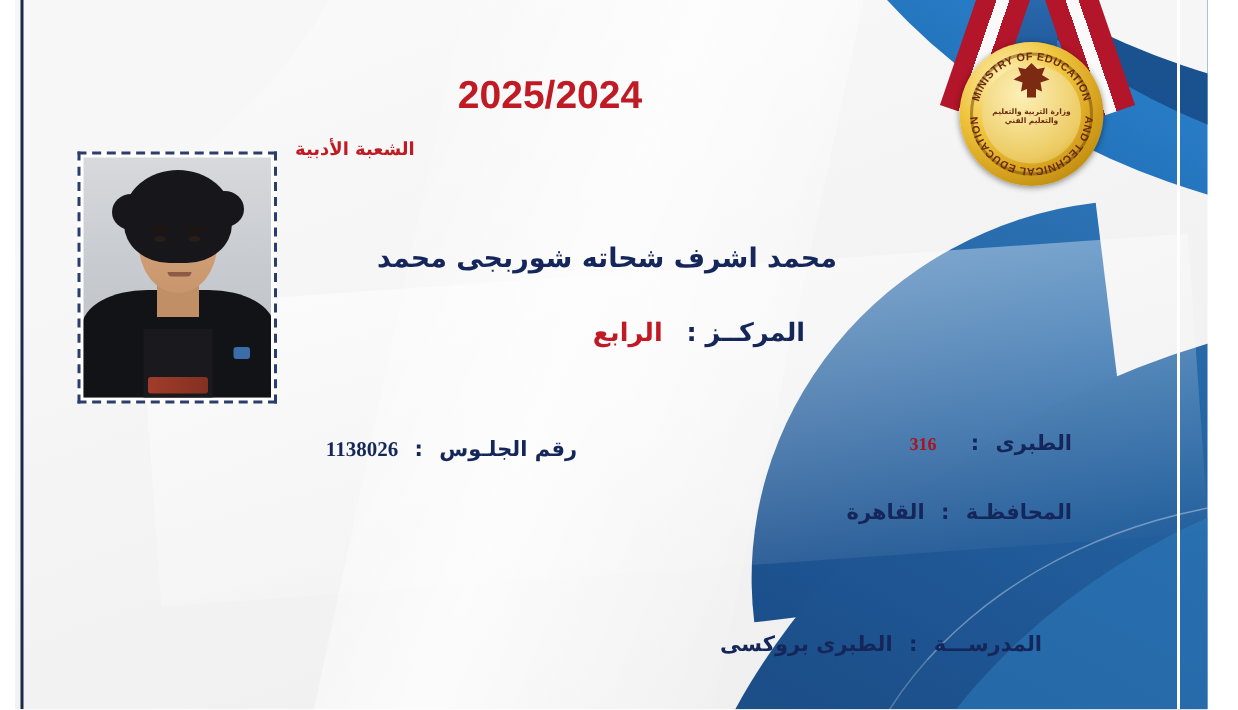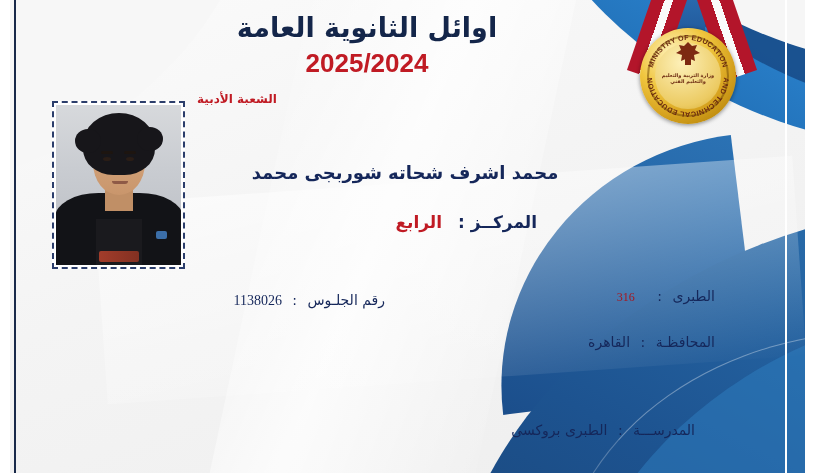--- a/index.html
+++ b/index.html
@@ -393,21 +393,21 @@
     width: 300px;
     font-size: 17px;
     font-weight: bold;
   }
   .rank-row .lbl { color: #15275a; }
   .rank-row .val { color: #c01b24; margin-right: 10px; }
 
   .row {
     position: absolute;
     font-size: 14px;
-    font-weight: normal;
+    font-weight: bold;
     color: #15275a;
     white-space: nowrap;
     text-align: center;
   }
   .row .val-red { color: #a8151d; font-size: 12px; }
   .row .sep { margin: 0 6px; }
 
   .r-total    { right: 90px;  top: 288px; }
   .r-seat     { right: 420px; top: 292px; }
   .r-gov      { right: 90px;  top: 334px; }
@@ -467,21 +467,20 @@
           <rect x="12" y="17" width="6" height="8" fill="#7d2a12"></rect>
         </svg>
 
         <div class="medal-text-ar">
           <div>وزارة التربية والتعليم</div>
           <div>والتعليم الفني</div>
         </div>
       </div>
     </div>
 
-    <div class="title-main">اوائل الثانوية العامة</div>
     <div class="title-year">2025/2024</div>
     <div class="title-section">الشعبة الأدبية</div>
 
     <div class="photo-frame">
       <div class="photo">
         <div class="ph-body"></div>
         <div class="ph-shirt"></div>
         <div class="ph-logo"></div>
         <div class="ph-badge"></div>
         <div class="ph-neck"></div>

